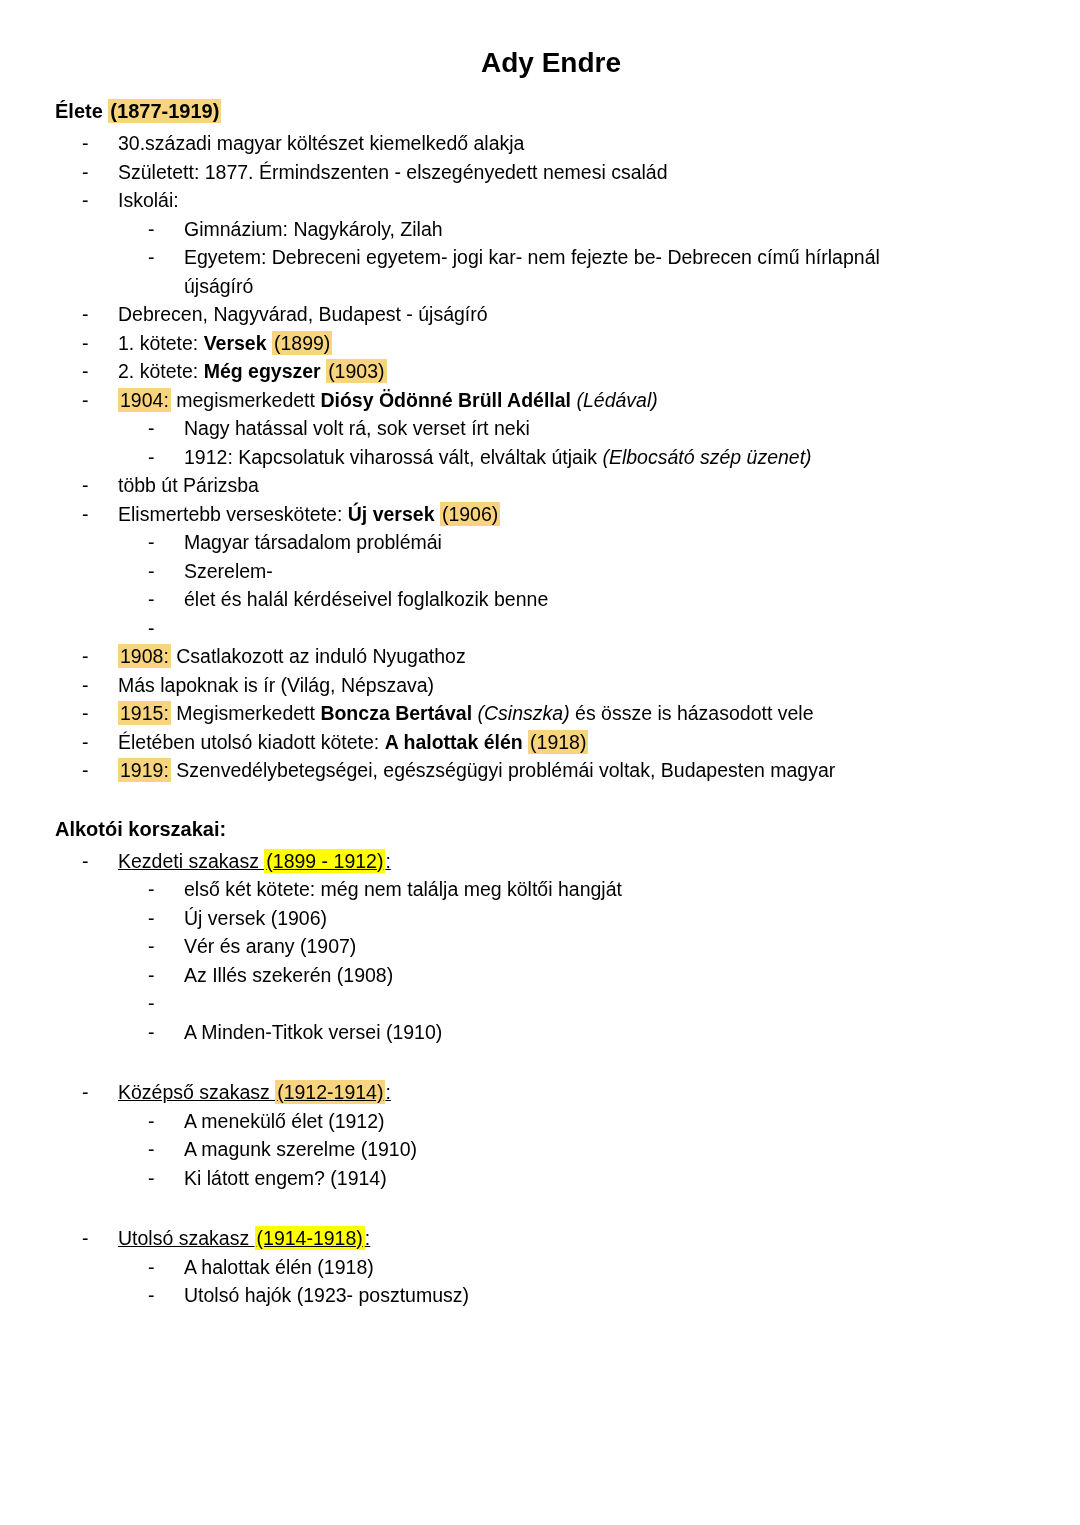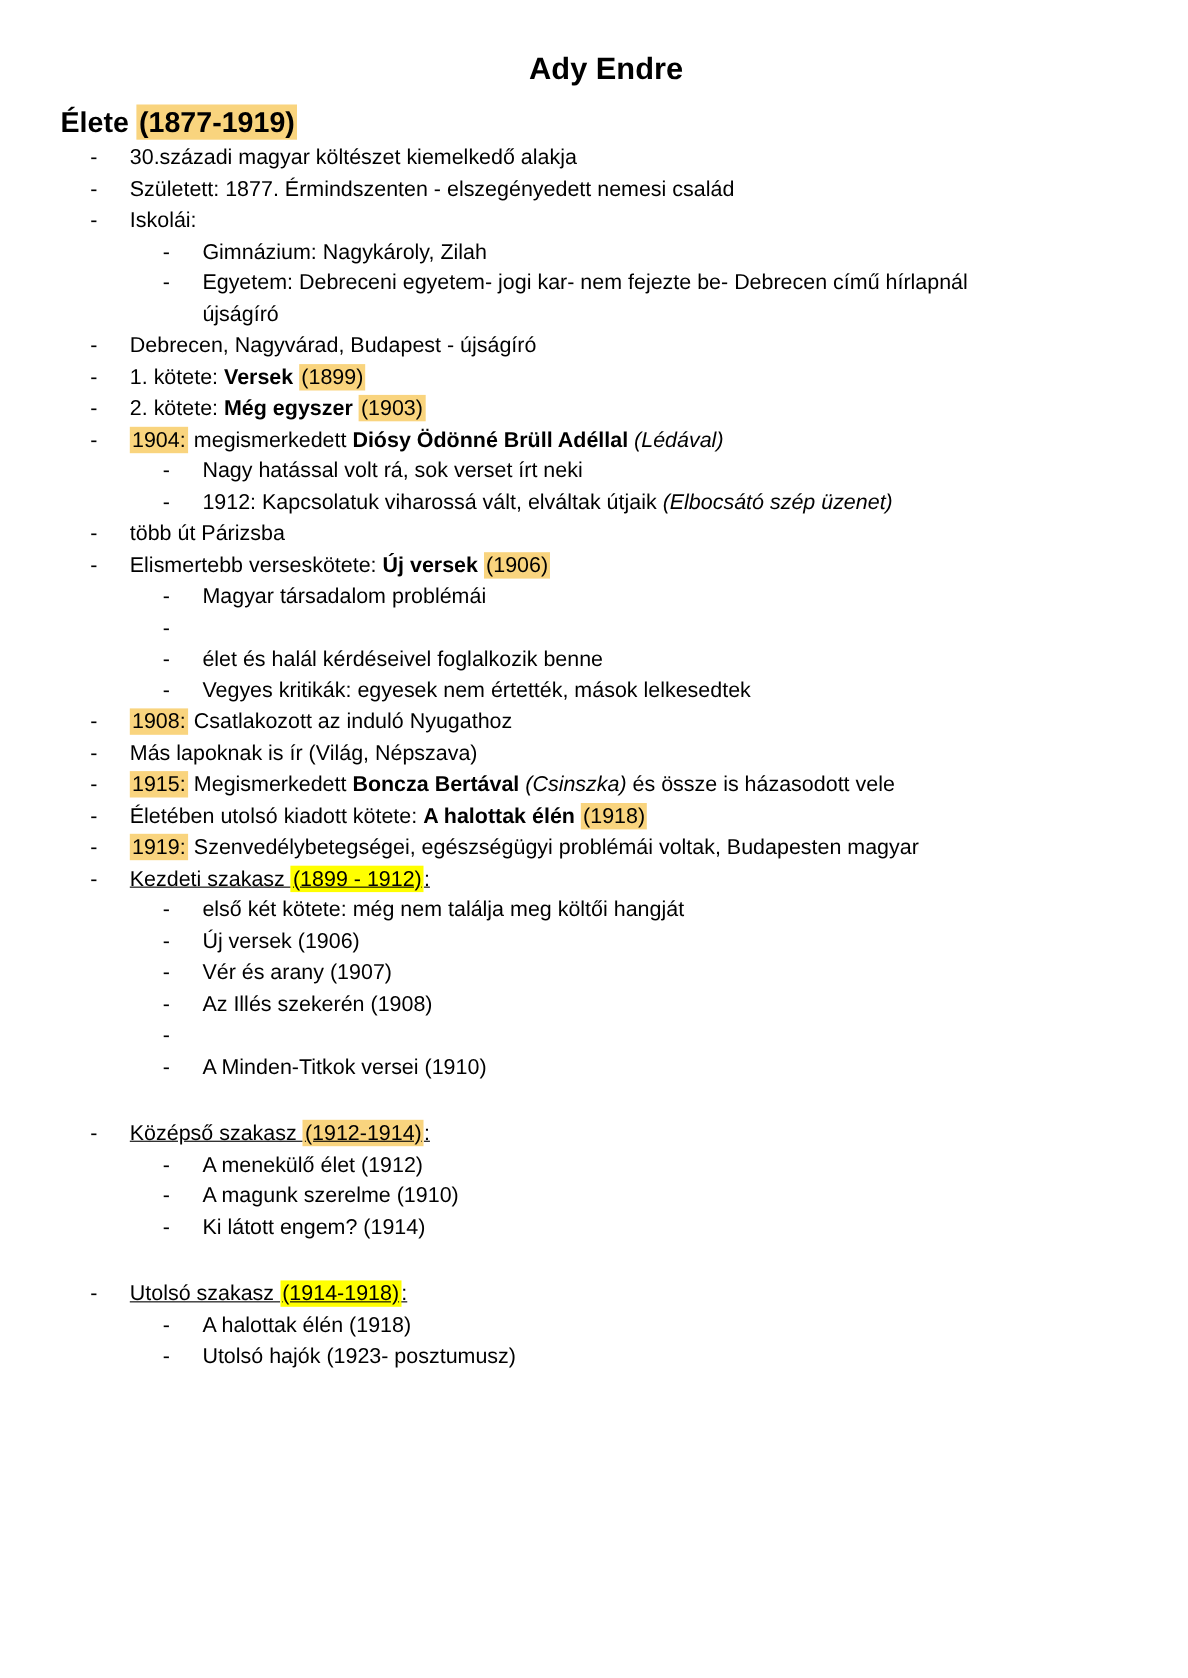--- a/index.html
+++ b/index.html
@@ -21,21 +21,21 @@
     padding: 46px 33px 0 55px;
     background: #ffffff;
   }
   .doc-title {
     font-size: 28px;
     font-weight: bold;
     line-height: 34px;
     text-align: center;
   }
   .section-heading {
-    font-size: 26px;
+    font-size: 20px;
     font-weight: bold;
     line-height: 30px;
     margin: 16px 0 3px 0;
   }
   .section-heading.gap-before {
     margin-top: 29px;
   }
   .line {
     display: flex;
     font-size: 19.5px;
@@ -73,30 +73,31 @@
         <div class="line ind-2 no-dash"><span class="content"><span class="">újságíró</span></span></div>
         <div class="line ind-1"><span class="dash">-</span><span class="content"><span class="">Debrecen, Nagyvárad, Budapest - újságíró</span></span></div>
         <div class="line ind-1"><span class="dash">-</span><span class="content"><span class="">1. kötete: </span><span class="seg-b ">Versek</span><span class=""> </span><span class="h-amber">(1899)</span></span></div>
         <div class="line ind-1"><span class="dash">-</span><span class="content"><span class="">2. kötete: </span><span class="seg-b ">Még egyszer</span><span class=""> </span><span class="h-amber">(1903)</span></span></div>
         <div class="line ind-1"><span class="dash">-</span><span class="content"><span class="h-amber">1904:</span><span class=""> megismerkedett </span><span class="seg-b ">Diósy Ödönné Brüll Adéllal</span><span class=""> </span><span class="seg-i ">(Lédával)</span></span></div>
         <div class="line ind-2"><span class="dash">-</span><span class="content"><span class="">Nagy hatással volt rá, sok verset írt neki</span></span></div>
         <div class="line ind-2"><span class="dash">-</span><span class="content"><span class="">1912: Kapcsolatuk viharossá vált, elváltak útjaik </span><span class="seg-i ">(Elbocsátó szép üzenet)</span></span></div>
         <div class="line ind-1"><span class="dash">-</span><span class="content"><span class="">több út Párizsba</span></span></div>
         <div class="line ind-1"><span class="dash">-</span><span class="content"><span class="">Elismertebb verseskötete: </span><span class="seg-b ">Új versek</span><span class=""> </span><span class="h-amber">(1906)</span></span></div>
         <div class="line ind-2"><span class="dash">-</span><span class="content"><span class="">Magyar társadalom problémái</span></span></div>
+        <div class="line ind-2"><span class="dash">-</span><span class="content"><span class="">Szerelem-</span></span></div>
+        <div class="line ind-2"><span class="dash">-</span><span class="content"><span class="">élet és halál kérdéseivel foglalkozik benne</span></span></div>
         <div class="line ind-2"><span class="dash">-</span></div>
-        <div class="line ind-2"><span class="dash">-</span><span class="content"><span class="">élet és halál kérdéseivel foglalkozik benne</span></span></div>
-        <div class="line ind-2"><span class="dash">-</span><span class="content"><span class="">Vegyes kritikák: egyesek nem értették, mások lelkesedtek</span></span></div>
         <div class="line ind-1"><span class="dash">-</span><span class="content"><span class="h-amber">1908:</span><span class=""> Csatlakozott az induló Nyugathoz</span></span></div>
         <div class="line ind-1"><span class="dash">-</span><span class="content"><span class="">Más lapoknak is ír (Világ, Népszava)</span></span></div>
         <div class="line ind-1"><span class="dash">-</span><span class="content"><span class="h-amber">1915:</span><span class=""> Megismerkedett </span><span class="seg-b ">Boncza Bertával</span><span class=""> </span><span class="seg-i ">(Csinszka)</span><span class=""> és össze is házasodott vele</span></span></div>
         <div class="line ind-1"><span class="dash">-</span><span class="content"><span class="">Életében utolsó kiadott kötete: </span><span class="seg-b ">A halottak élén</span><span class=""> </span><span class="h-amber">(1918)</span></span></div>
         <div class="line ind-1"><span class="dash">-</span><span class="content"><span class="h-amber">1919:</span><span class=""> Szenvedélybetegségei, egészségügyi problémái voltak, Budapesten magyar</span></span></div>
       </div>
       <div>
+        <div class="section-heading gap-before"><span class="">Alkotói korszakai:</span></div>
         <div class="line ind-1"><span class="dash">-</span><span class="content u"><span class="">Kezdeti szakasz </span><span class="h-yellow">(1899 - 1912)</span><span class="">:</span></span></div>
         <div class="line ind-2"><span class="dash">-</span><span class="content"><span class="">első két kötete: még nem találja meg költői hangját</span></span></div>
         <div class="line ind-2"><span class="dash">-</span><span class="content"><span class="">Új versek (1906)</span></span></div>
         <div class="line ind-2"><span class="dash">-</span><span class="content"><span class="">Vér és arany (1907)</span></span></div>
         <div class="line ind-2"><span class="dash">-</span><span class="content"><span class="">Az Illés szekerén (1908)</span></span></div>
         <div class="line ind-2"><span class="dash">-</span></div>
         <div class="line ind-2"><span class="dash">-</span><span class="content"><span class="">A Minden-Titkok versei (1910)</span></span></div>
         <div class="line ind-1 gap-before"><span class="dash">-</span><span class="content u"><span class="">Középső szakasz </span><span class="h-amber">(1912-1914)</span><span class="">:</span></span></div>
         <div class="line ind-2"><span class="dash">-</span><span class="content"><span class="">A menekülő élet (1912)</span></span></div>
         <div class="line ind-2"><span class="dash">-</span><span class="content"><span class="">A magunk szerelme (1910)</span></span></div>

